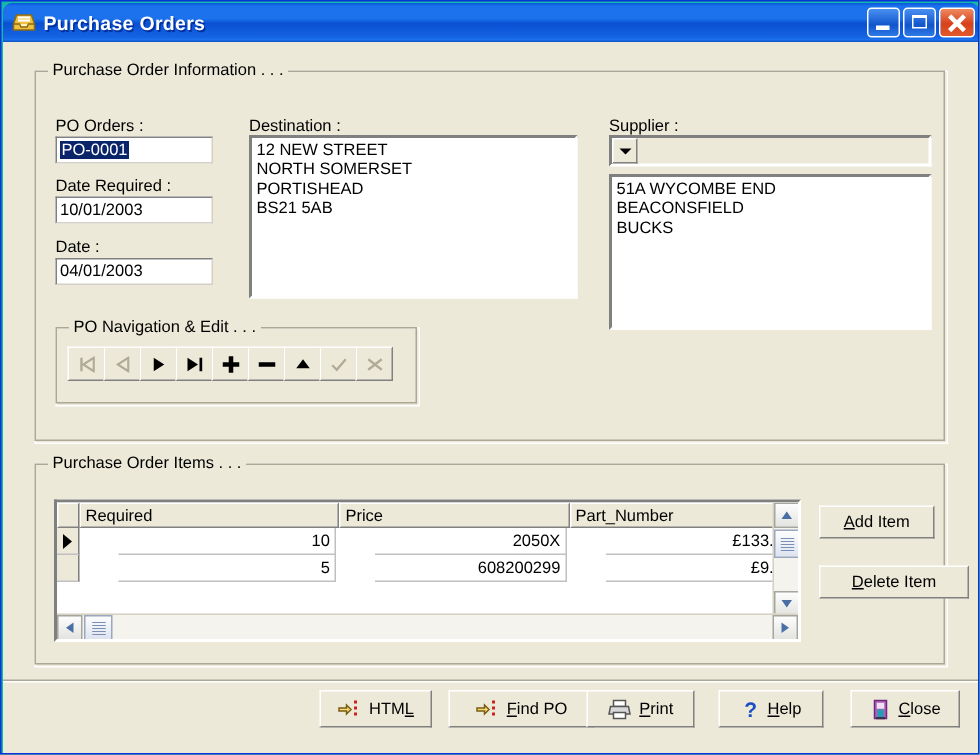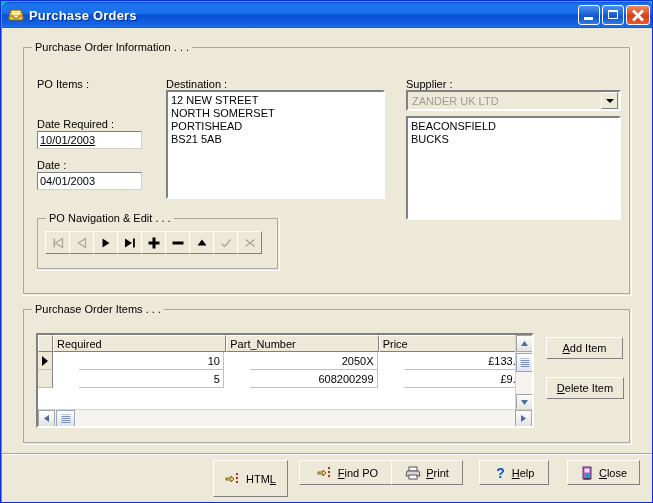--- a/index.html
+++ b/index.html
@@ -201,46 +201,49 @@
       </div>
     </div>
   </div>
 
   <div class="client">
 
     <div class="group" style="left:21px;top:19px;width:609px;height:249px;">
       <div class="group-title">Purchase Order Information . . .</div>
     </div>
 
-    <div class="lbl" style="left:35px;top:50px;">PO Items :</div>
+    <div class="lbl" style="left:35px;top:50px;">PO Orders :</div>
+    <div class="txt sunken" style="left:35px;top:63px;width:105px;height:18px;">
+      <span class="sel">PO-0001</span>
+    </div>
 
     <div class="lbl" style="left:35px;top:90px;">Date Required :</div>
-    <div class="txt sunken" style="left:35px;top:103px;width:105px;height:18px;text-decoration:underline;">
+    <div class="txt sunken" style="left:35px;top:103px;width:105px;height:18px;">
       <span>10/01/2003</span>
     </div>
 
     <div class="lbl" style="left:35px;top:131px;">Date :</div>
     <div class="txt sunken" style="left:35px;top:144px;width:105px;height:18px;">
       <span>04/01/2003</span>
     </div>
 
     <div class="lbl" style="left:164px;top:50px;">Destination :</div>
     <div class="memo" style="left:164px;top:62px;width:219px;height:109px;">
       <div>12 NEW STREET</div>
       <div>NORTH SOMERSET</div>
       <div>PORTISHEAD</div>
       <div>BS21 5AB</div>
     </div>
 
     <div class="lbl" style="left:404px;top:50px;">Supplier :</div>
     <div class="combo" style="left:404px;top:62px;width:215px;height:21px;">
-      <span class="val">ZANDER UK LTD</span>
       <span class="arrow"></span>
     </div>
     <div class="memo" style="left:404px;top:88px;width:215px;height:104px;">
+      <div>51A WYCOMBE END</div>
       <div>BEACONSFIELD</div>
       <div>BUCKS</div>
     </div>
 
     <div class="group" style="left:35px;top:190px;width:243px;height:53px;">
       <div class="group-title">PO Navigation &amp; Edit . . .</div>
     </div>
 
     <div class="navbar" style="left:43px;top:203px;">
       <div class="navbtn">
@@ -294,22 +297,22 @@
     </div>
 
     <div class="group" style="left:21px;top:281px;width:609px;height:136px;">
       <div class="group-title">Purchase Order Items . . .</div>
     </div>
 
     <div class="grid" style="left:34px;top:305px;width:498px;height:95px;">
       <div class="grid-head">
         <div class="indicator head"></div>
         <div class="hcell" style="width:174px;">Required</div>
+        <div class="hcell" style="width:154px;">Price</div>
         <div class="hcell" style="width:153px;">Part_Number</div>
-        <div class="hcell" style="width:154px;">Price</div>
       </div>
       <div class="grow">
         <div class="indicator cur"></div>
         <div class="gcell num" style="width:174px;">10</div>
         <div class="gcell num" style="width:153px;">2050X</div>
         <div class="gcell num" style="width:154px;">£133.00</div>
       </div>
       <div class="grow">
         <div class="indicator"></div>
         <div class="gcell num" style="width:174px;">5</div>
@@ -346,28 +349,28 @@
           <svg width="7" height="9" viewBox="0 0 7 9">
               <path d="M1 1 L6 4.5 L1 8 Z" fill="#4a6fa5"></path>
             </svg>
         </div>
       </div>
     </div>
 
     <div class="btn" style="left:544px;top:309px;width:77px;height:22px;">
       <span><u>A</u><span>dd Item</span></span>
     </div>
-    <div class="btn" style="left:544px;top:349px;width:78px;height:22px;">
+    <div class="btn" style="left:544px;top:349px;width:100px;height:22px;">
       <span><u>D</u><span>elete Item</span></span>
     </div>
 
     <div class="divline" style="left:0;top:425px;width:651px;"></div>
     <div class="divline hi" style="left:0;top:426px;width:651px;"></div>
 
-    <div class="btn" style="left:211px;top:432px;width:75px;height:37px;">
+    <div class="btn" style="left:211px;top:432px;width:75px;height:25px;">
       <span class="bi">
         <svg width="16" height="14" viewBox="0 0 16 14">
           <path d="M1 6 L6 6 L6 4 L9 7 L6 10 L6 8 L1 8 Z" fill="#f7d97a" stroke="#7a5c10" stroke-width="1"></path>
           <rect x="11" y="1" width="2" height="2" fill="#cc2222"></rect>
           <rect x="11" y="5" width="2" height="2" fill="#cc2222"></rect>
           <rect x="11" y="9" width="2" height="2" fill="#cc2222"></rect>
         </svg>
       </span>
       <span><span>HTM</span><u>L</u><span></span></span>
     </div>

